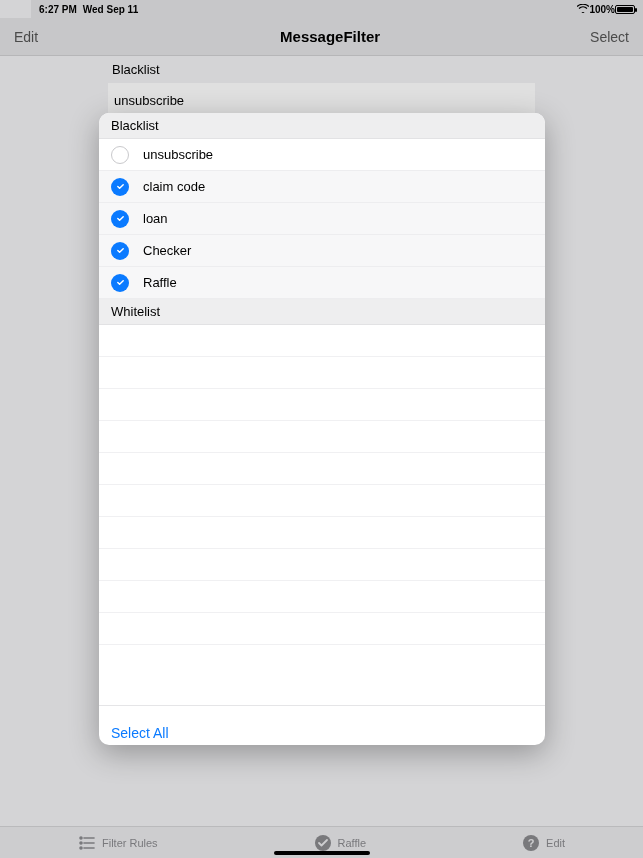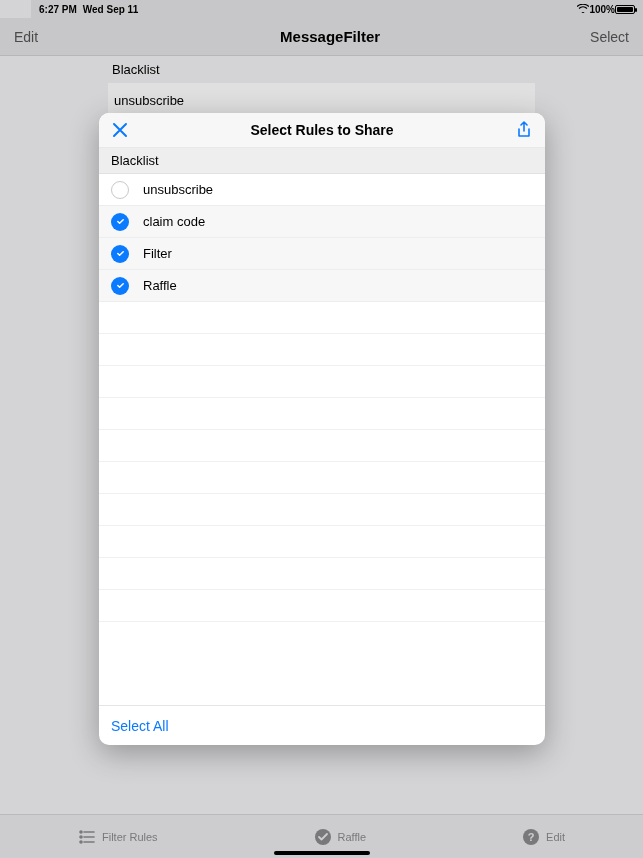--- a/index.html
+++ b/index.html
@@ -59,21 +59,21 @@
       background:#fff;
       margin-left:108px; margin-right:108px;
       padding: 10px 6px;
       font-size:13px; color:#000;
       border-bottom:1px solid #e0e0e2;
     }
     .bg-row:first-of-type { border-top: none; }
     
     .tab-bar {
       position:absolute; left:0; right:0; bottom:0;
-      height:44px;
+      height:32px;
       background:#eaeaec;
       border-top:1px solid #d4d4d6;
       display:flex;
       justify-content:space-around;
       align-items:center;
       z-index:1;
     }
     .tab-item { display:flex; align-items:center; gap:6px; font-size:11px; color:#8a8a8e; }
     .tab-icon { width:18px; height:18px; display:flex; align-items:center; justify-content:center; }
     .home-indicator { position:absolute; bottom:3px; left:50%; transform:translateX(-50%); width:96px; height:4px; background:#000; border-radius:3px; z-index:2; }
@@ -124,22 +124,22 @@
       flex-shrink:0;
       display:flex; align-items:center; justify-content:center;
     }
     .check.empty { border:1.5px solid #c9c9cc; }
     .check.on { background:#0a7aff; }
     .checkmark { width:9px; height:9px; }
     .empty-row { height:32px; border-bottom:1px solid #f0f0f2; }
     .modal-footer {
       height:40px;
       border-top:1px solid #e5e5e7;
-      display:flex; align-items:center;
-      padding: 16px 12px;
+      display:flex; align-items:flex-end;
+      padding: 4px 12px;
     }
     .select-all { color:#0a7aff; font-size:14px; }
   </style>
 </head>
 <body>
 
 <div class="status-bar">
   <div class="status-left">
     <span>6:27 PM</span>
     <span>Wed Sep 11</span>
@@ -202,34 +202,20 @@
         </svg>
     </span>
     <span>Edit</span>
   </div>
 </div>
 <div class="home-indicator"></div>
 
 <div class="dim-overlay"></div>
 
 <div class="modal">
-  <div class="modal-header">
-    <span class="modal-close">
-      <svg width="18" height="18" viewBox="0 0 18 18">
-          <path d="M3 3 L15 15 M15 3 L3 15" stroke="#0a7aff" stroke-width="2" stroke-linecap="round"></path>
-        </svg>
-    </span>
-    <span class="modal-title">Select Rules to Share</span>
-    <span class="modal-share">
-      <svg width="18" height="18" viewBox="0 0 18 18">
-          <path d="M9 1 v9 M6 4 l3 -3 l3 3" stroke="#0a7aff" stroke-width="1.6" fill="none" stroke-linecap="round" stroke-linejoin="round"></path>
-          <path d="M4 8 v7 h10 v-7" stroke="#0a7aff" stroke-width="1.6" fill="none" stroke-linecap="round" stroke-linejoin="round"></path>
-        </svg>
-    </span>
-  </div>
   <div class="modal-body">
 
     <div class="m-section-header">Blacklist</div>
 
     <div class="m-row">
       <span class="check empty"></span>
       <span>unsubscribe</span>
     </div>
     <div class="m-row selected">
       <span class="check on">
@@ -238,31 +224,40 @@
           </svg>
         </span>
       <span>claim code</span>
     </div>
     <div class="m-row selected">
       <span class="check on">
           <svg class="checkmark" viewBox="0 0 10 10">
             <path d="M2 5 l2 2 l4 -4" stroke="#fff" stroke-width="1.6" fill="none" stroke-linecap="round" stroke-linejoin="round"></path>
           </svg>
         </span>
-      <span>Filter</span>
+      <span>loan</span>
+    </div>
+    <div class="m-row selected">
+      <span class="check on">
+          <svg class="checkmark" viewBox="0 0 10 10">
+            <path d="M2 5 l2 2 l4 -4" stroke="#fff" stroke-width="1.6" fill="none" stroke-linecap="round" stroke-linejoin="round"></path>
+          </svg>
+        </span>
+      <span>Checker</span>
     </div>
     <div class="m-row selected">
       <span class="check on">
           <svg class="checkmark" viewBox="0 0 10 10">
             <path d="M2 5 l2 2 l4 -4" stroke="#fff" stroke-width="1.6" fill="none" stroke-linecap="round" stroke-linejoin="round"></path>
           </svg>
         </span>
       <span>Raffle</span>
     </div>
 
+    <div class="m-section-header">Whitelist</div>
 
 
     <div class="empty-row"></div>
     <div class="empty-row"></div>
     <div class="empty-row"></div>
     <div class="empty-row"></div>
     <div class="empty-row"></div>
     <div class="empty-row"></div>
     <div class="empty-row"></div>
     <div class="empty-row"></div>

